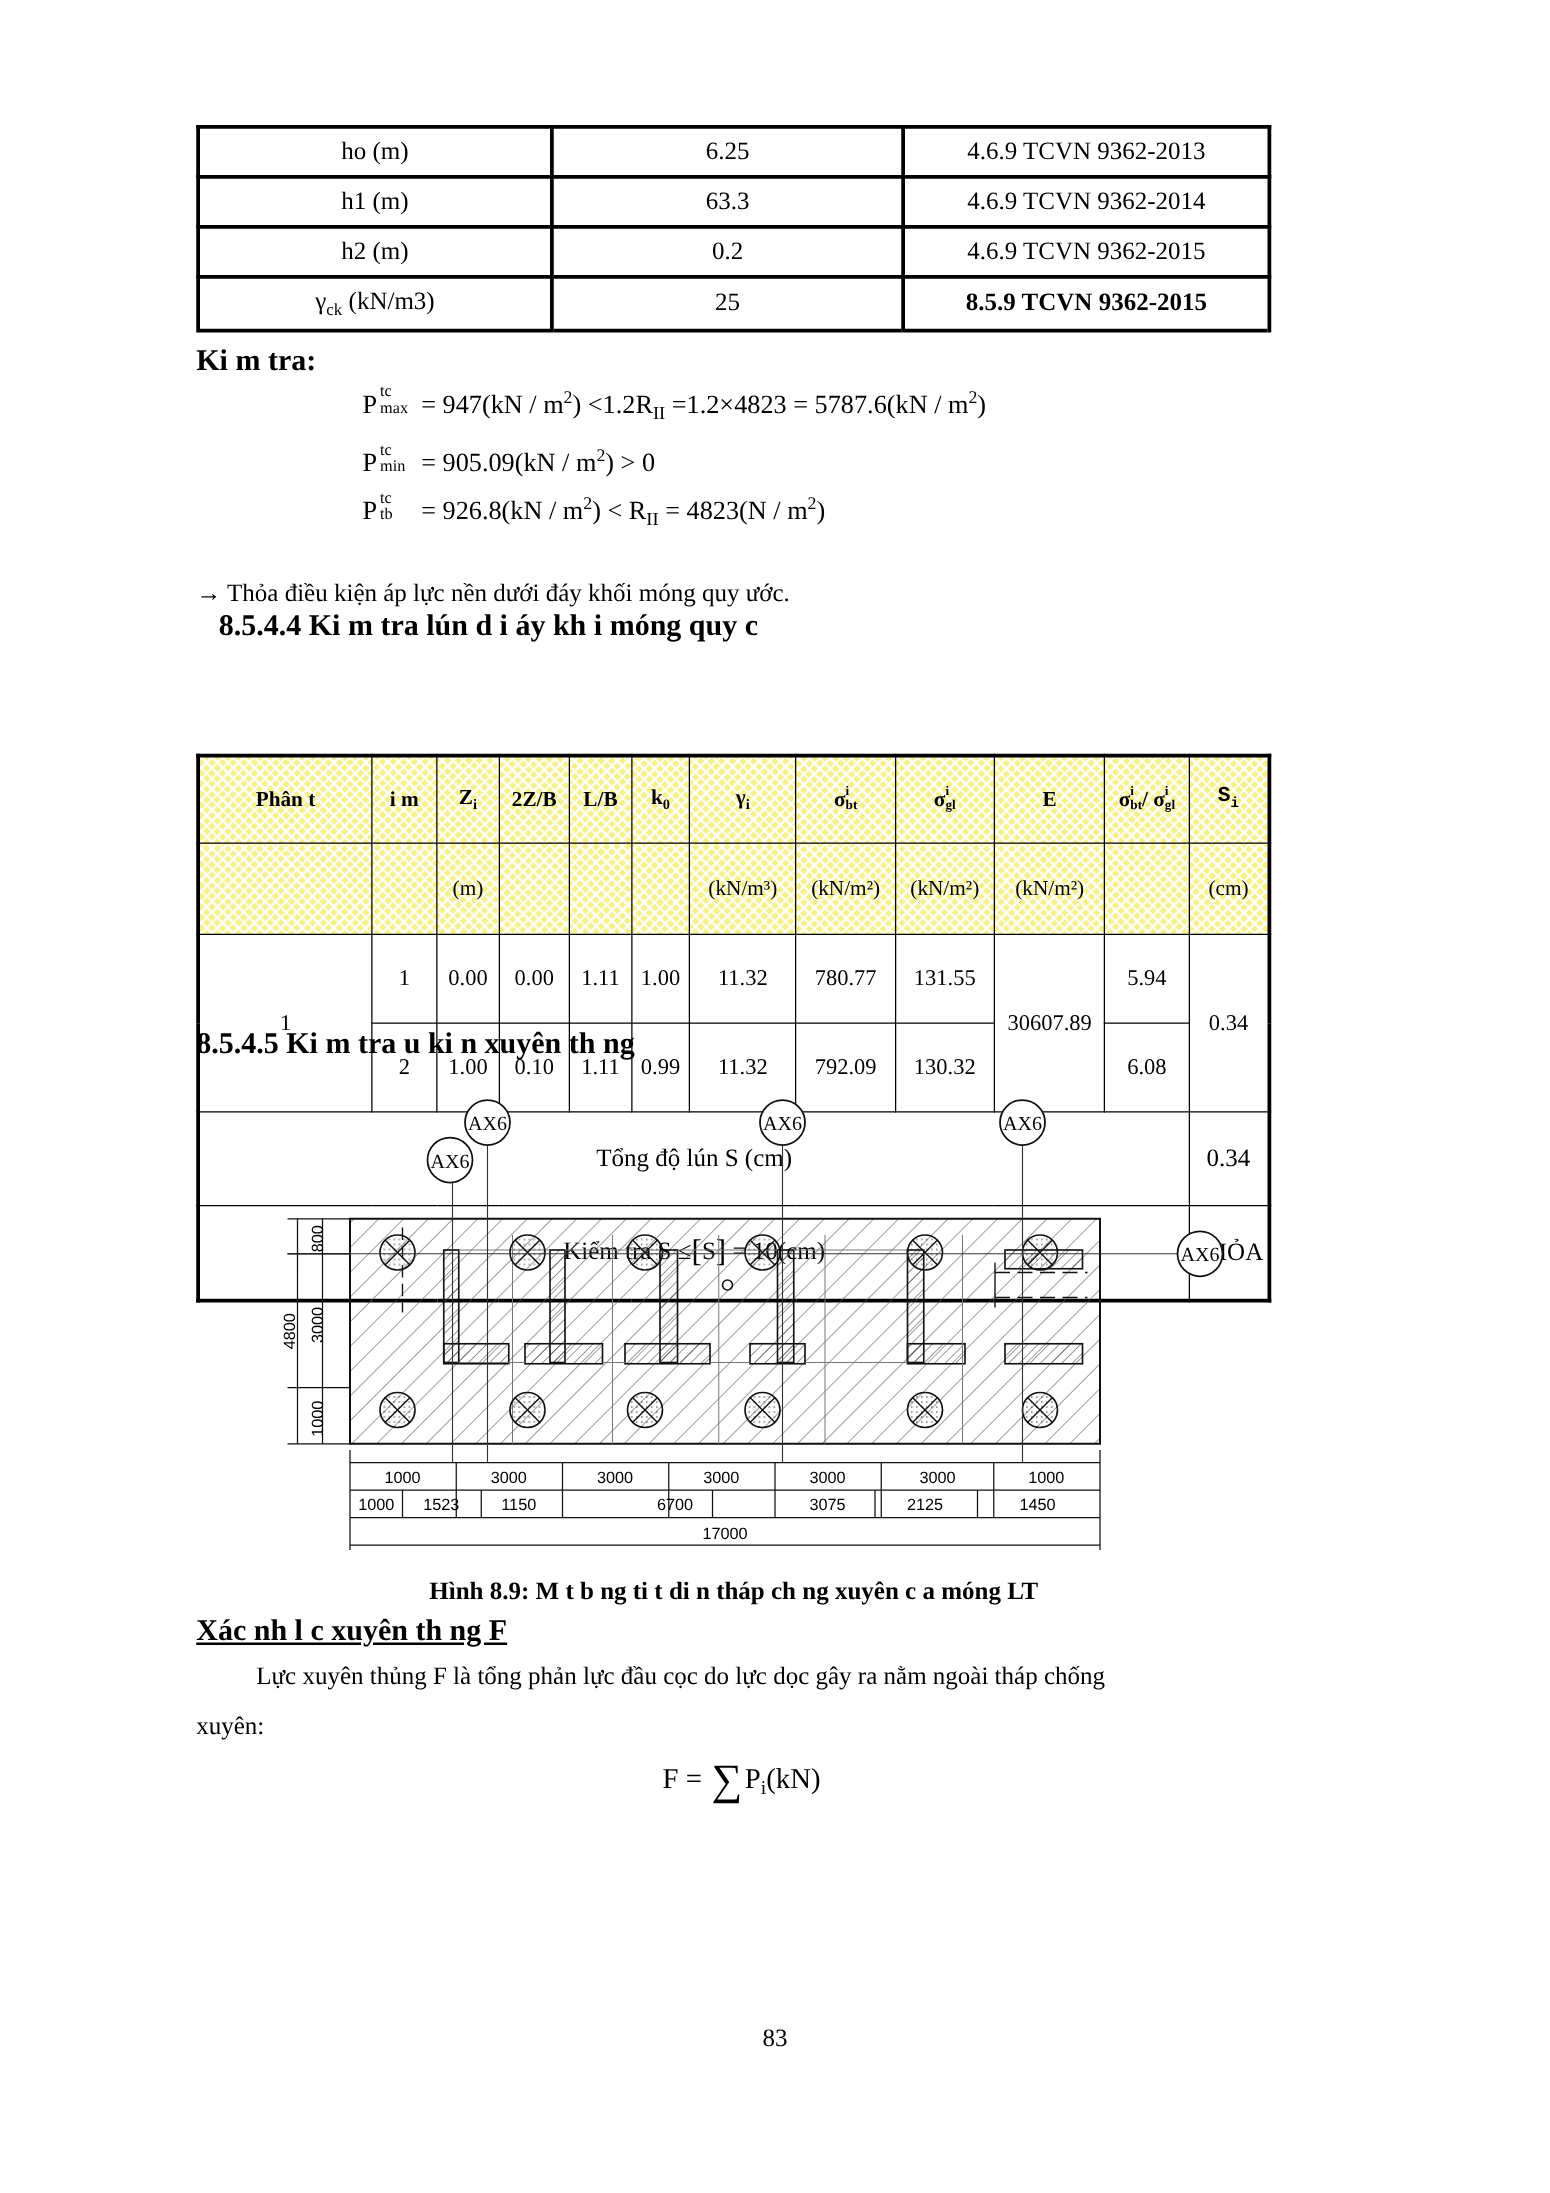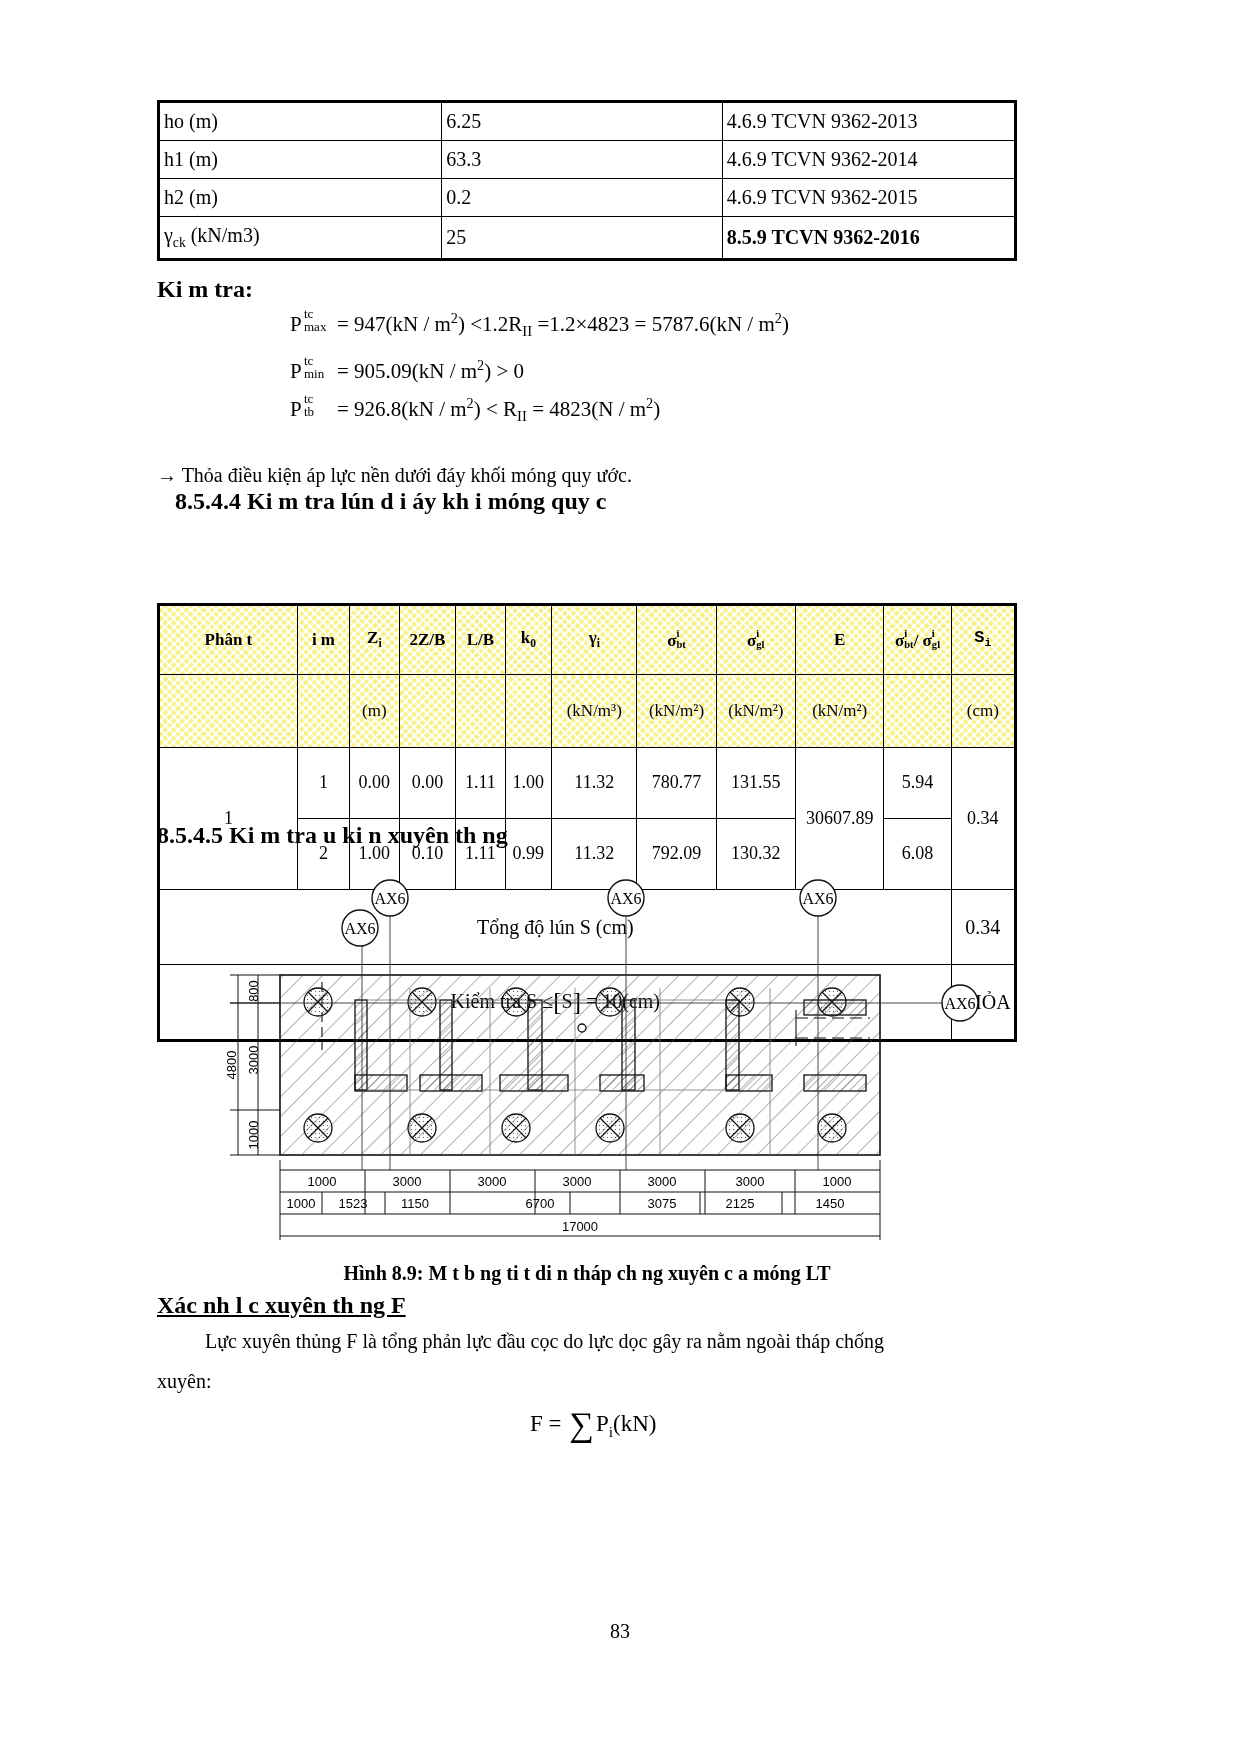--- a/index.html
+++ b/index.html
@@ -12,21 +12,22 @@
   }
   .page{position:absolute;left:0;top:0;width:1240px;height:1754px;}
 
   
   table{border-collapse:collapse;}
   .tbl-top{
     position:absolute;left:157px;top:100px;width:860px;
     border:3px solid #000;
   }
   .tbl-top td{
-    border:1px solid #000000;
+    border:3px solid #000000;
+    text-align:center;
     font-size:20px;
     padding:7px 4px;
     line-height:1.15;
   }
   .tbl-top .c1{width:283px;}
   .tbl-top .c2{width:283px;}
   .tbl-top .c3{width:294px;}
   .tbl-top tr:last-child td{border-bottom:none;}
   .tbl-top .bold{font-weight:bold;}
   sub{font-size:.68em;}
@@ -129,21 +130,21 @@
       <td class="c3">4.6.9 TCVN 9362-2014</td>
     </tr>
     <tr>
       <td class="c1">h2 (m)</td>
       <td class="c2">0.2</td>
       <td class="c3">4.6.9 TCVN 9362-2015</td>
     </tr>
     <tr>
       <td class="c1">γ<sub>ck</sub> (kN/m3)</td>
       <td class="c2">25</td>
-      <td class="c3 bold">8.5.9 TCVN 9362-2016</td>
+      <td class="c3 bold">8.5.9 TCVN 9362-2015</td>
     </tr>
   </tbody>
     </table>
 
   <div class="h-bold" style="left:157px;top:276px;">Ki  m tra:</div>
 
   <div class="math" style="left:290px;top:310px;">
     <span style="position:relative;">P<span class="frac-stack" style="position:absolute;left:14px;top:-5px;">
           <span>tc</span>
           <span>max</span>

